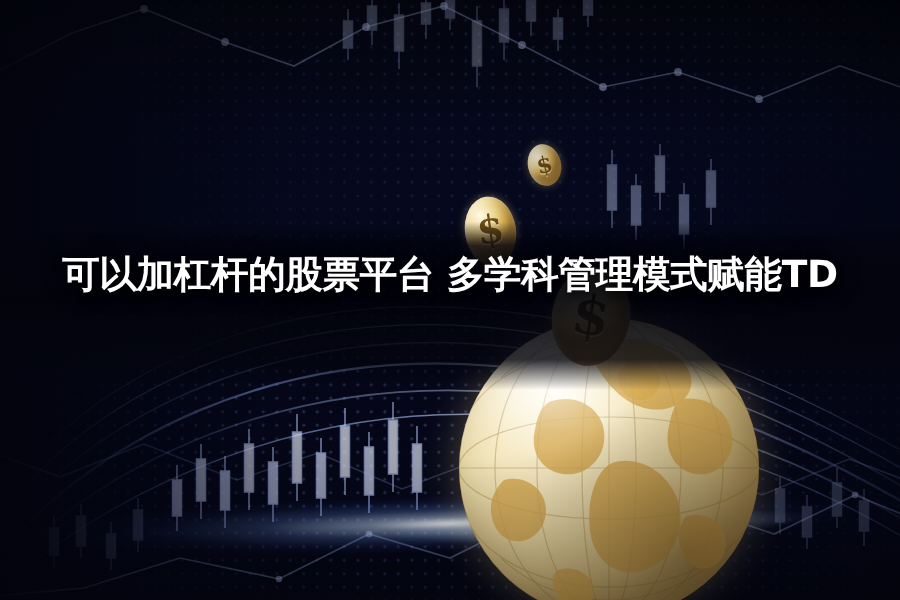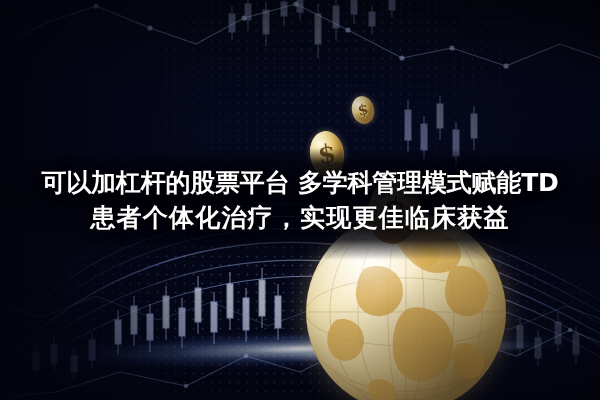--- a/index.html
+++ b/index.html
@@ -342,16 +342,15 @@
       </div>
   </div>
 
   <div class="layer vig"></div>
   <div class="layer vig-left"></div>
 
   <div class="text-band"></div>
 
   <div id="headline">
     <span class="ln" id="line1">可以加杠杆的股票平台 多学科管理模式赋能TD</span>
-    <span class="ln" id="line2">患者个体化治疗，实现更佳临床获益</span>
   </div>
 
 </div>
 
 </body></html>

